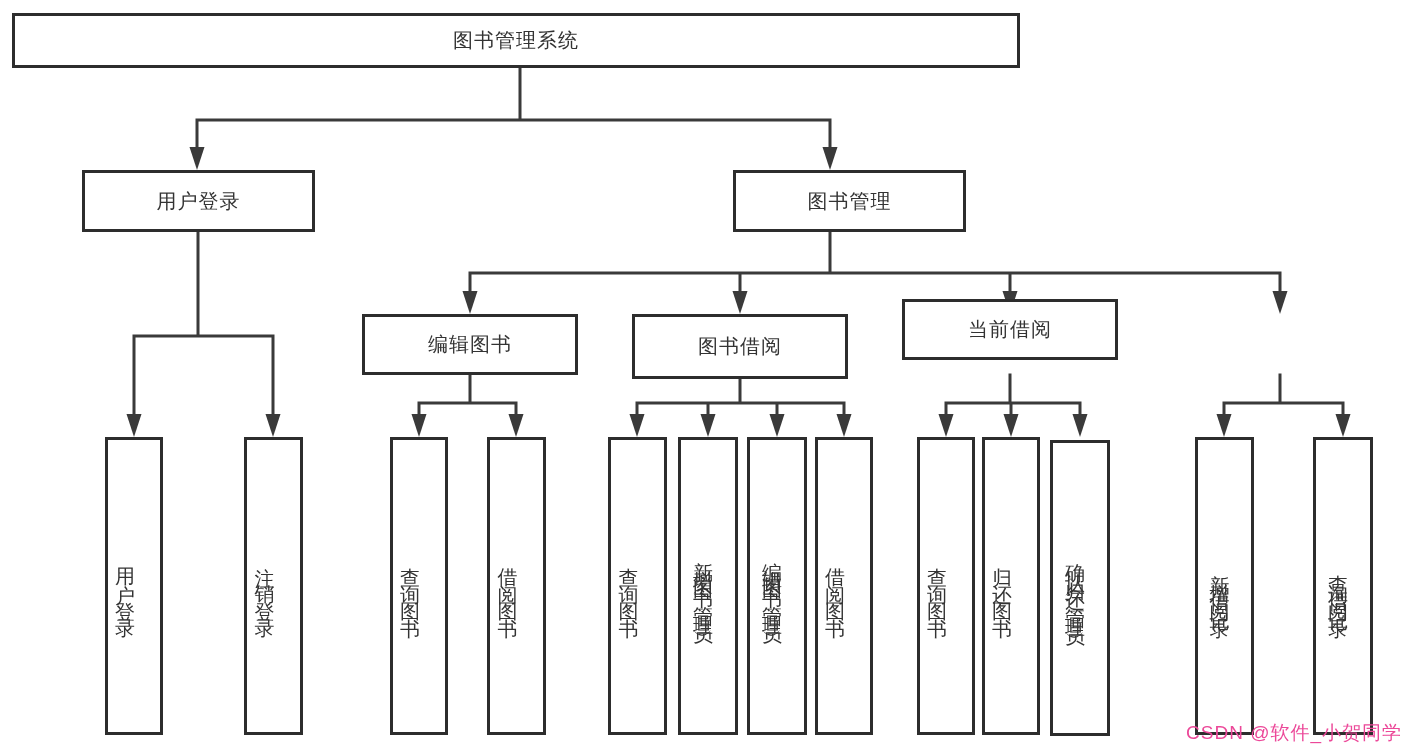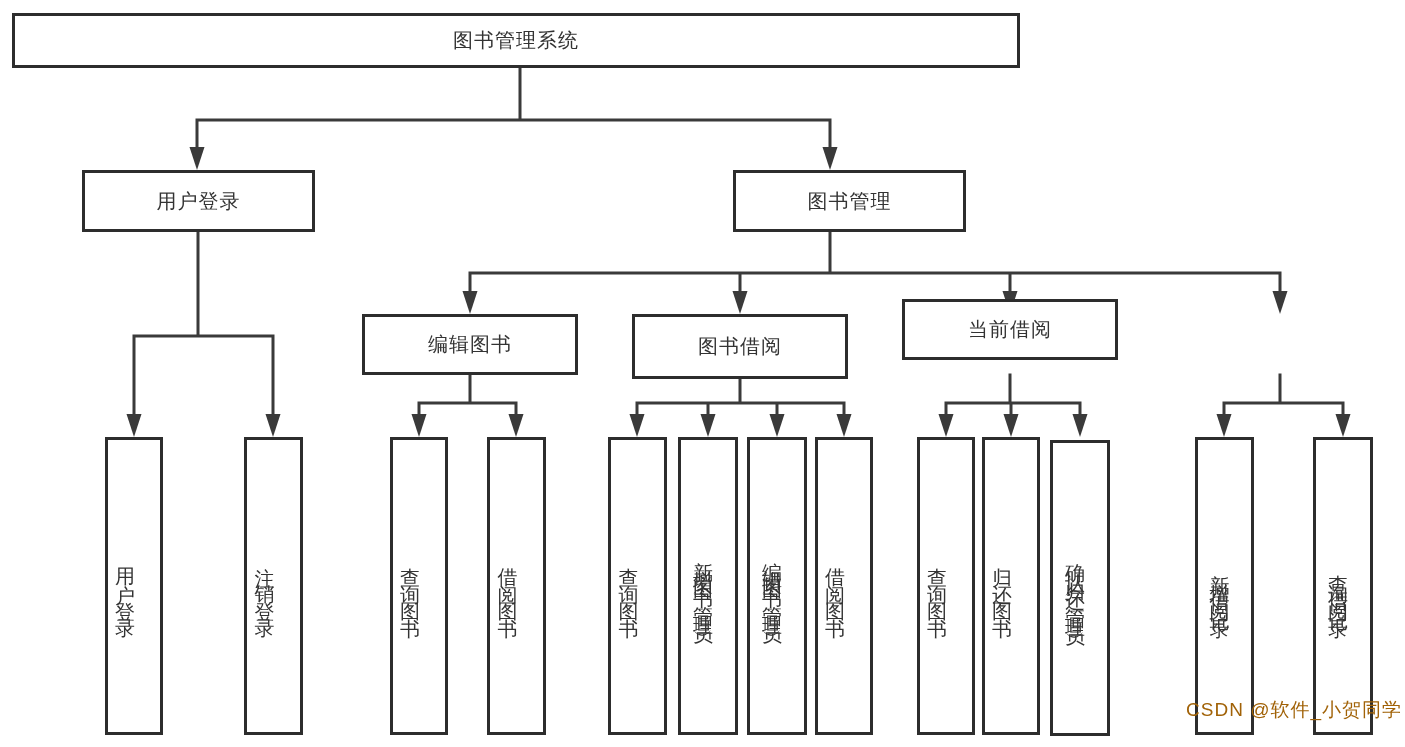--- a/index.html
+++ b/index.html
@@ -40,23 +40,23 @@
     writing-mode: vertical-rl;
     font-size: 20px;
     line-height: 1;
     text-align: center;
   }
   .vbox.short { letter-spacing: 17px; padding-block-start: 17px; }
   .vbox.long  { letter-spacing: 9px;  padding-block-start: 9px; }
   .watermark {
     position: absolute;
     right: 3px;
-    top: 697px;
+    top: 720px;
     z-index: 5;
-    color: #a16207;
+    color: #ec4899;
     font-size: 19px;
     white-space: nowrap;
     letter-spacing: 1px;
   }
 </style>
 </head>
 <body>
 
 <div class="canvas">
 

